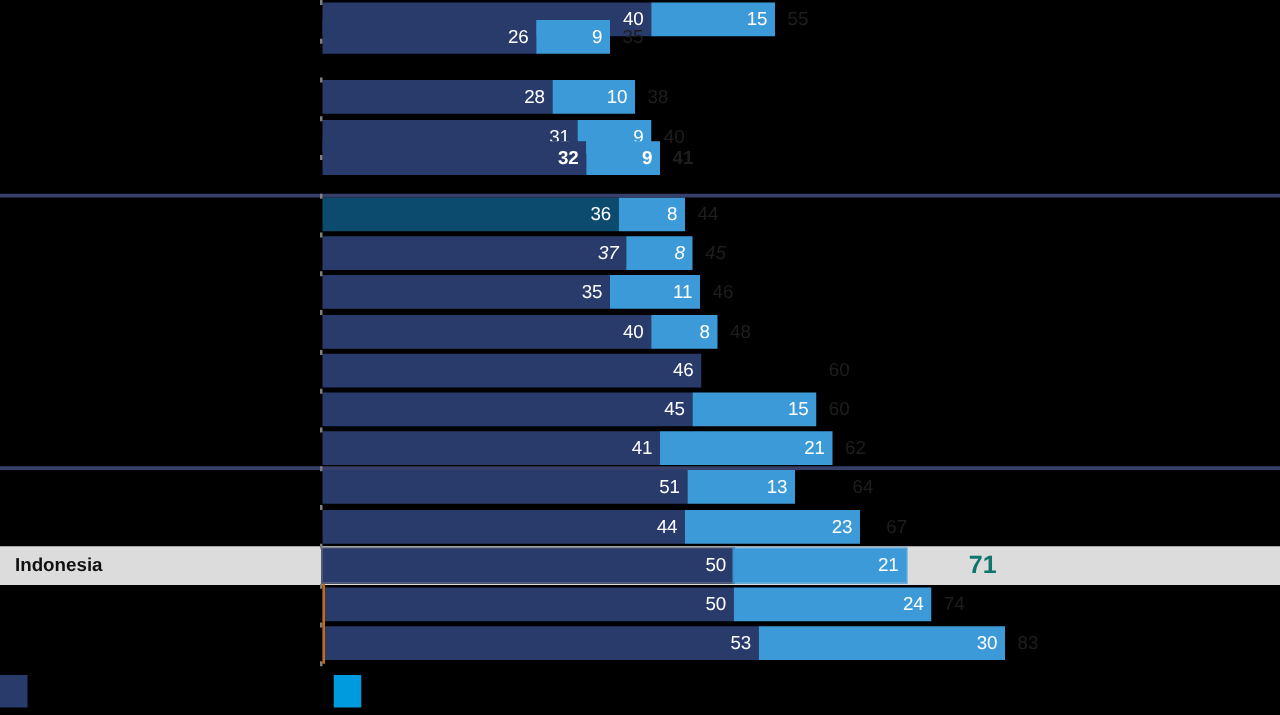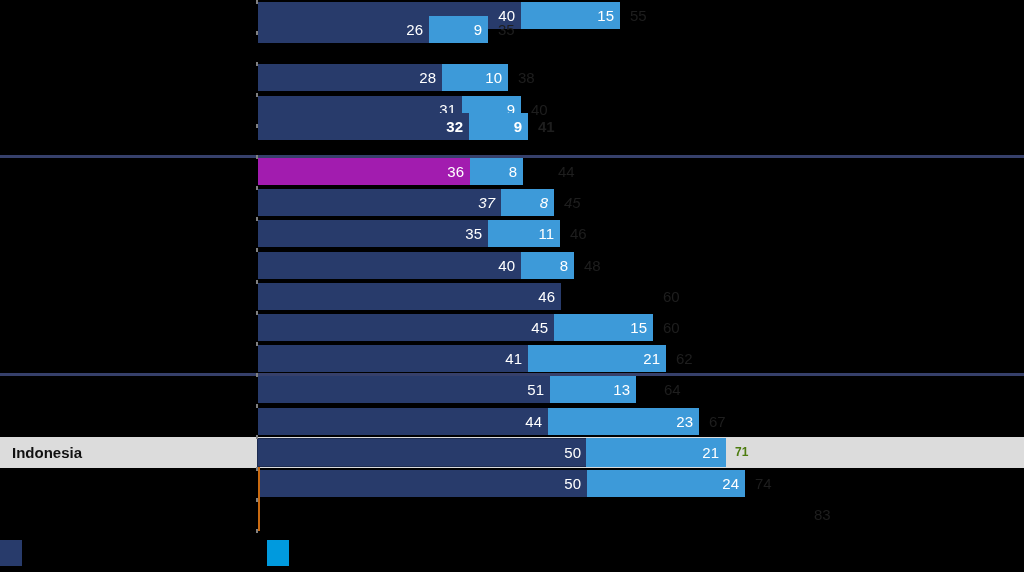--- a/index.html
+++ b/index.html
@@ -85,23 +85,24 @@
   .total {
     position: absolute;
     top: 0;
     height: 31px;
     line-height: 31px;
     font-size: 15px;
     color: #1e1e1e;
     white-space: nowrap;
   }
   .row.highlight .total {
-    color: #4d7c0f;
+    color: #0f766e;
     font-weight: bold;
-    font-size: 12px;
+    font-size: 20px;
+    margin-left: 40px;
   }
 
   
   .sep-line {
     position: absolute;
     left: 0;
     width: 1024px;
     height: 3px;
     background: #36406b;
   }
@@ -187,21 +188,21 @@
         <div class="row-label"></div>
         <div class="bars">
           <div class="seg seg-a" style="width: 211px; background: rgb(40, 59, 107);">32</div>
           <div class="seg seg-b" style="width: 59px; background: rgb(61, 154, 217);">9</div>
         </div>
         <div class="total" style="left: 538px;">41</div>
       </div>
       <div class="row" style="top: 156px;">
         <div class="row-label"></div>
         <div class="bars">
-          <div class="seg seg-a" style="width: 212px; background: #a21caf;">36</div>
+          <div class="seg seg-a" style="width: 237px; background: #0c4a6e;">36</div>
           <div class="seg seg-b" style="width: 53px; background: rgb(61, 154, 217);">8</div>
         </div>
         <div class="total" style="left: 558px;">44</div>
       </div>
       <div class="row" style="top: 187px; font-style: italic;">
         <div class="row-label"></div>
         <div class="bars">
           <div class="seg seg-a" style="width: 243px; background: rgb(40, 59, 107);">37</div>
           <div class="seg seg-b" style="width: 53px; background: rgb(61, 154, 217);">8</div>
         </div>
@@ -245,27 +246,27 @@
           <div class="seg seg-b" style="width: 138px; background: rgb(61, 154, 217);">21</div>
         </div>
         <div class="total" style="left: 676px;">62</div>
       </div>
       <div class="row" style="top: 374px;">
         <div class="row-label"></div>
         <div class="bars">
           <div class="seg seg-a" style="width: 292px; background: rgb(40, 59, 107);">51</div>
           <div class="seg seg-b" style="width: 86px; background: rgb(61, 154, 217);">13</div>
         </div>
-        <div class="total" style="left: 664px;">64</div>
+        <div class="total" style="left: 682px;">64</div>
       </div>
       <div class="row" style="top: 406px;">
         <div class="row-label"></div>
         <div class="bars">
           <div class="seg seg-a" style="width: 290px; background: rgb(40, 59, 107);">44</div>
-          <div class="seg seg-b" style="width: 151px; background: rgb(61, 154, 217);">23</div>
+          <div class="seg seg-b" style="width: 140px; background: rgb(61, 154, 217);">23</div>
         </div>
         <div class="total" style="left: 709px;">67</div>
       </div>
       <div class="row highlight" style="top: 437px;">
         <div class="row-label">Indonesia</div>
         <div class="bars">
           <div class="seg seg-a" style="width: 329px; background: rgb(40, 59, 107);">50</div>
           <div class="seg seg-b" style="width: 138px; background: rgb(61, 154, 217);">21</div>
         </div>
         <div class="total" style="left: 735px;">71</div>
@@ -273,20 +274,24 @@
       <div class="row" style="top: 468px;">
         <div class="row-label"></div>
         <div class="bars">
           <div class="seg seg-a" style="width: 329px; background: rgb(40, 59, 107);">50</div>
           <div class="seg seg-b" style="width: 158px; background: rgb(61, 154, 217);">24</div>
         </div>
         <div class="total" style="left: 755px;">74</div>
       </div>
       <div class="row" style="top: 499px;">
         <div class="row-label"></div>
+        <div class="bars">
+          <div class="seg seg-a" style="width: 349px; background: rgb(40, 59, 107);">53</div>
+          <div class="seg seg-b" style="width: 197px; background: rgb(61, 154, 217);">30</div>
+        </div>
         <div class="total" style="left: 814px;">83</div>
       </div>
     </div>
   <div id="decor-container">
       <div class="sep-line" style="top: 155px; background: rgb(54, 64, 107);"></div>
       <div class="sep-line" style="top: 373px; background: rgb(54, 64, 107);"></div>
       <div class="tick" style="left: 256px; top: 0px; height: 4px;"></div>
       <div class="tick" style="left: 256px; top: 31px; height: 4px;"></div>
       <div class="tick" style="left: 256px; top: 62px; height: 4px;"></div>
       <div class="tick" style="left: 256px; top: 93px; height: 4px;"></div>

